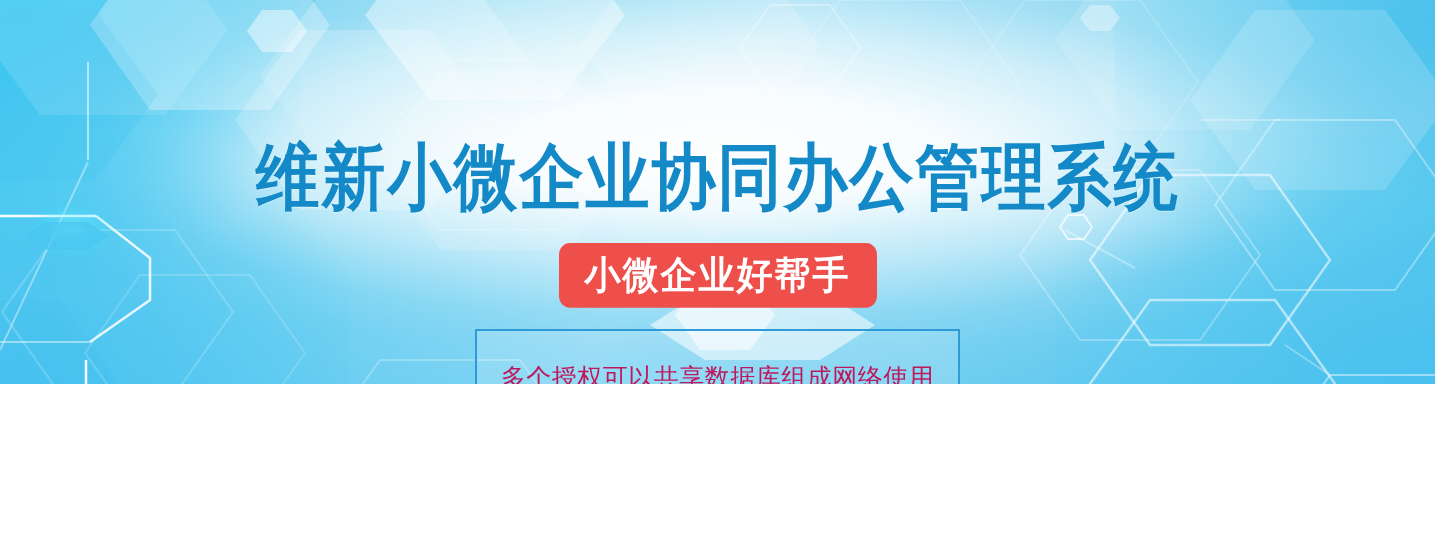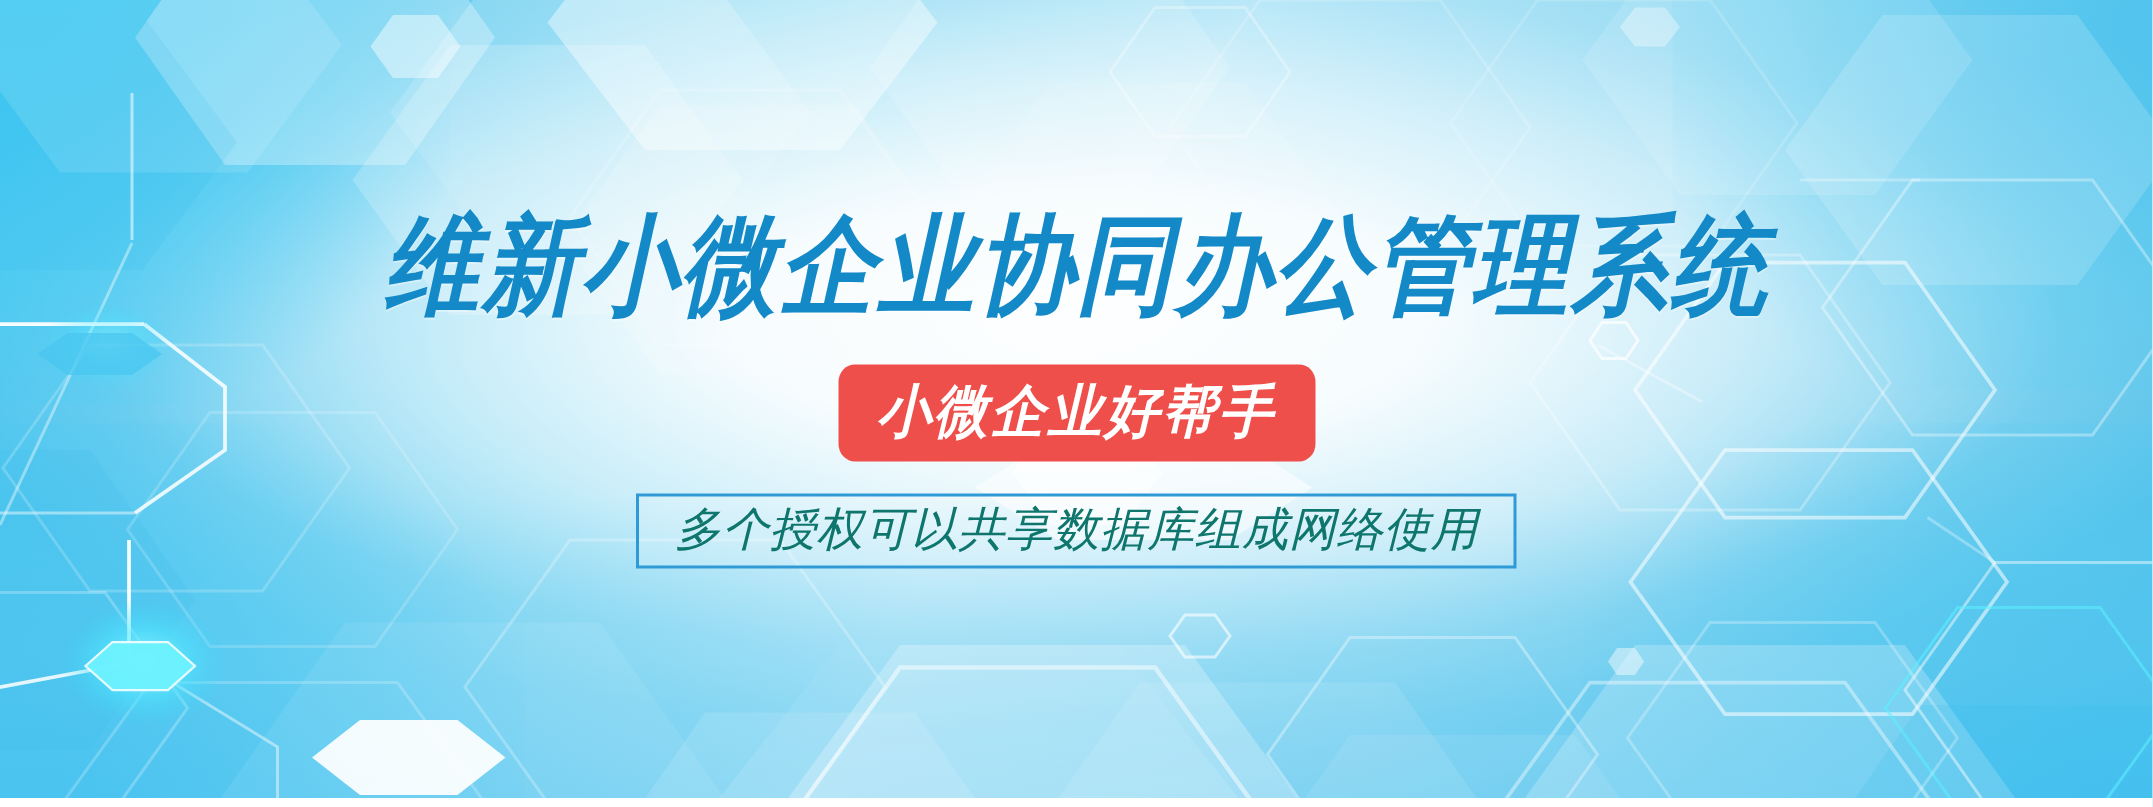--- a/index.html
+++ b/index.html
@@ -7,24 +7,23 @@
     padding: 0;
     background: #ffffff;
   }
   body {
     font-family: "Liberation Sans", "DejaVu Sans", sans-serif;
   }
 
   .banner {
     position: relative;
     width: 1435px;
-    height: 532px;
+    height: 384px;
     overflow: hidden;
     background: #bfe6f7;
-    font-style: italic;
   }
 
   
   .bg-base {
     position: absolute;
     inset: 0;
     background:
       radial-gradient(ellipse 62% 58% at 50% 40%,
         rgba(255,255,255,0.98) 0%,
         rgba(255,255,255,0.92) 26%,
@@ -133,24 +132,25 @@
 
   .feature-box {
     margin-top: 25px;
     border: 2px solid #2f9ad6;
     padding: 7px 24px 9px 24px;
     background: rgba(255,255,255,0.16);
     text-align: center;
     white-space: nowrap;
   }
   .feature-line {
-    font-size: 31px;
+    font-size: 25px;
     line-height: 30px;
-    color: #0f766e;
+    color: #be185d;
     letter-spacing: 0.5px;
+    margin-top: 24px;
   }
 </style>
 </head>
 <body>
 
 <div class="banner">
 
   <div class="bg-base"></div>
   <div class="bg-corner-tl"></div>
   <div class="bg-corner-bl"></div>

